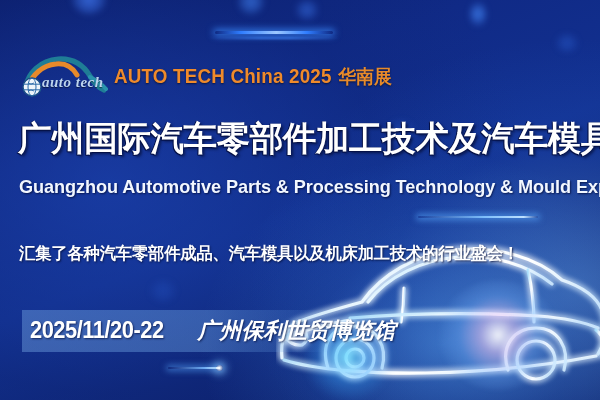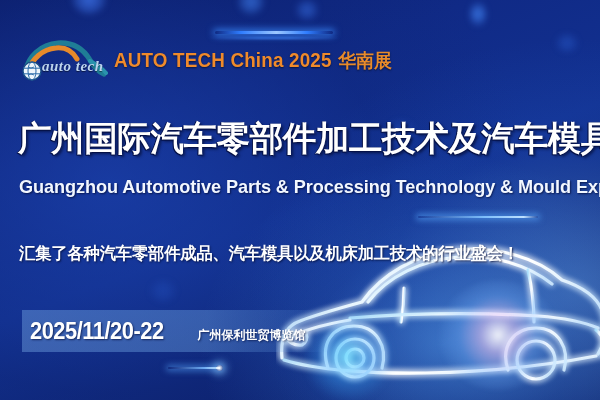--- a/index.html
+++ b/index.html
@@ -64,21 +64,21 @@
     background:radial-gradient(circle,rgba(255,255,255,.92) 0%,rgba(235,200,245,.55) 22%,rgba(120,180,255,.30) 48%,rgba(60,130,240,0) 75%);
     filter:blur(2px);
   }
   .car-glow-burst2{
     position:absolute;left:24px;bottom:6px;width:96px;height:90px;border-radius:50%;
     background:radial-gradient(circle,rgba(120,225,255,.85) 0%,rgba(60,170,255,.40) 32%,rgba(30,110,230,0) 70%);
     filter:blur(3px);
   }
 
   
-  #header-row{position:absolute;left:16px;top:36px;display:flex;align-items:center;gap:6px;}
+  #header-row{position:absolute;left:16px;top:52px;display:flex;align-items:center;gap:6px;}
 
   #logo{position:relative;width:92px;height:50px;flex:0 0 auto;}
 
   .logo-text{
     position:absolute;left:26px;top:22px;
     font-family:"Liberation Serif","DejaVu Serif",serif;
     font-style:italic;font-weight:bold;font-size:15px;letter-spacing:.5px;
     color:#bcd4ef;text-shadow:0 1px 1px rgba(0,0,0,.5);
     white-space:nowrap;
   }
@@ -136,22 +136,22 @@
   }
   #date-band .inner{display:flex;align-items:baseline;gap:27px;padding-left:8px;}
   #date-text{
     font-family:"Liberation Sans","DejaVu Sans",sans-serif;
     font-weight:bold;font-size:23px;letter-spacing:-0.5px;color:#ffffff;
     white-space:nowrap;text-shadow:1px 1px 2px rgba(5,15,60,.7);
     transform:scaleX(.95);transform-origin:left center;
   }
   #venue-text{
     font-family:"Liberation Sans","DejaVu Sans",sans-serif;
-    font-weight:bold;font-size:12px;letter-spacing:0px;color:#ffffff;
-    white-space:nowrap;text-shadow:1px 1px 2px rgba(5,15,60,.7);
+    font-weight:bold;font-size:22px;letter-spacing:0px;color:#ffffff;
+    white-space:nowrap;text-shadow:1px 1px 2px rgba(5,15,60,.7);font-style:italic;
   }
 </style>
 </head>
 <body>
 
 <div id="banner">
 
   <div class="bokeh bk1"></div>
   <div class="bokeh bk2"></div>
   <div class="bokeh bk3"></div>

